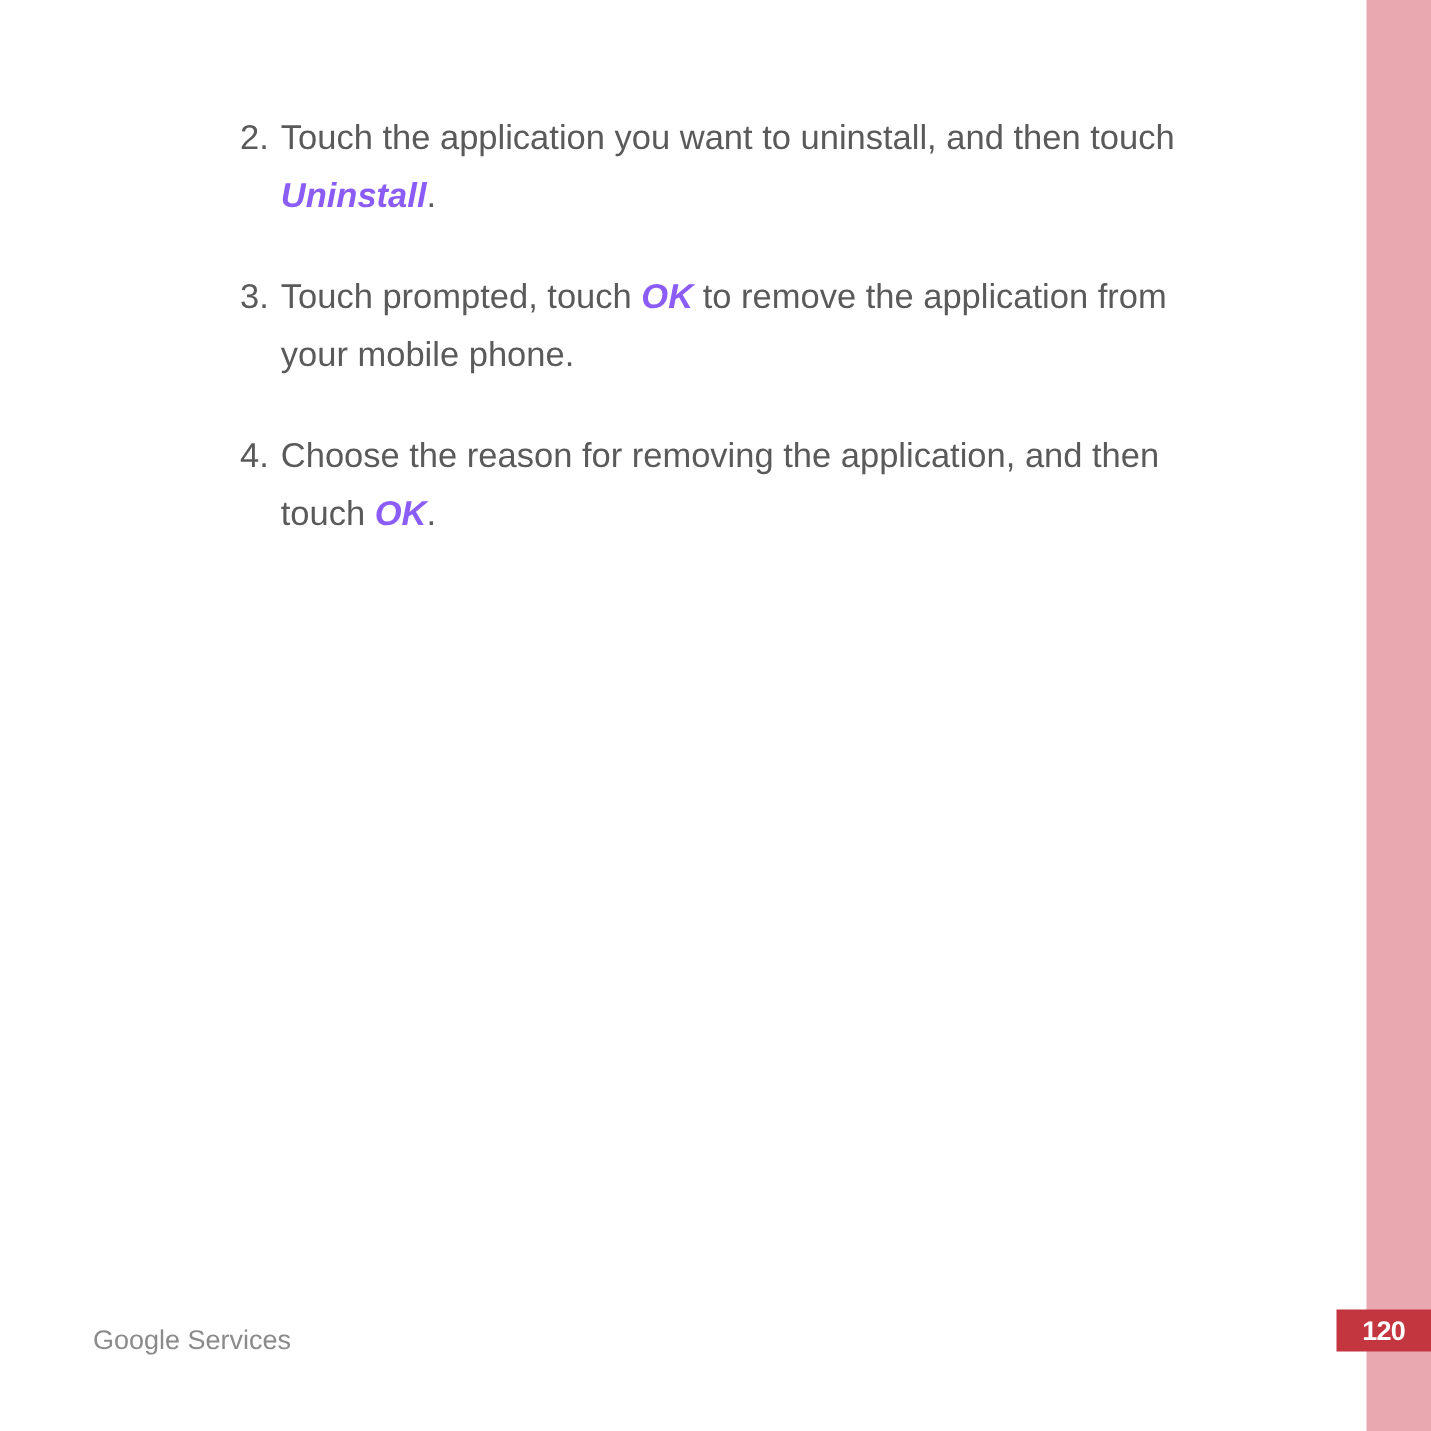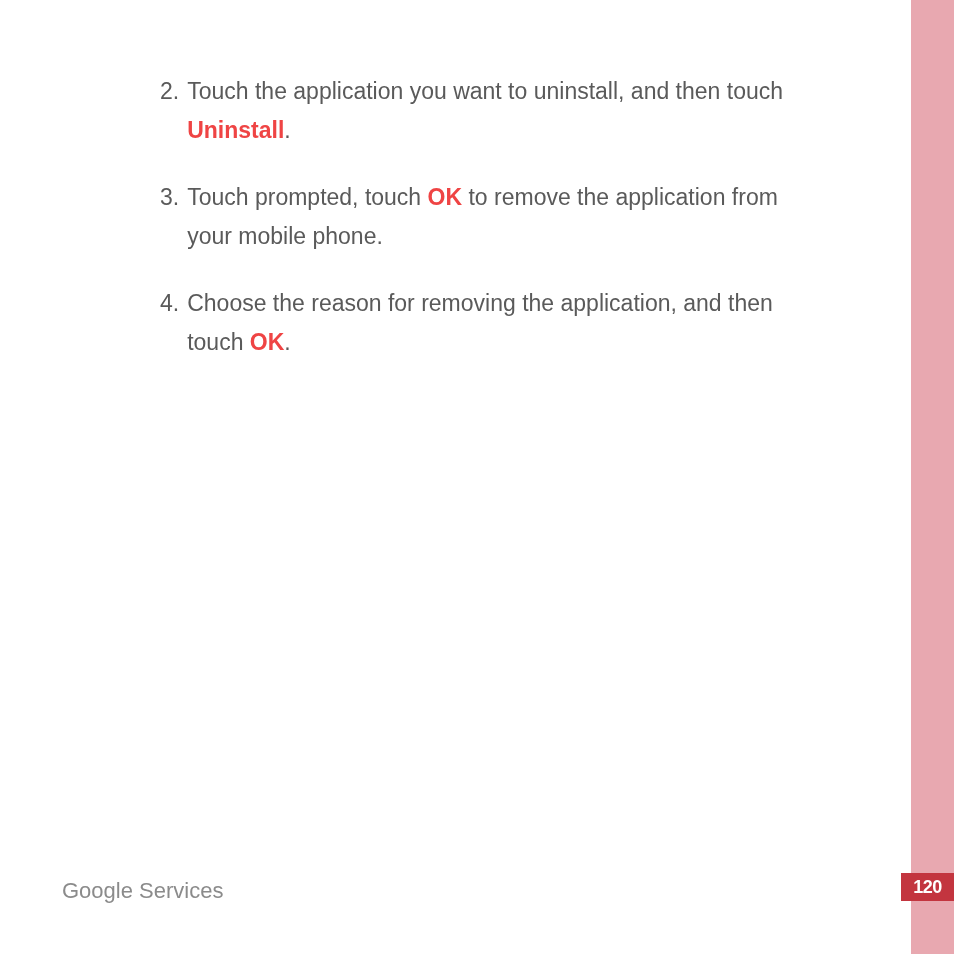--- a/index.html
+++ b/index.html
@@ -29,21 +29,21 @@
       top: 0;
       width: 43px;
       height: 100%;
       background: #e8a8b0;
     }
 
     .page-number-badge {
       position: absolute;
       right: 0;
       bottom: 53px;
-      width: 53px;
+      width: 63px;
       height: 28px;
       background: #c3353f;
       color: #ffffff;
       font-size: 18px;
       font-weight: bold;
       display: flex;
       align-items: center;
       justify-content: center;
       letter-spacing: -0.5px;
     }
@@ -66,28 +66,29 @@
       flex-shrink: 0;
       margin-right: 8px;
     }
 
     .list-text {
       flex: 1;
     }
 
     .bold {
       font-weight: bold;
-      color: #ef4444;
+      color: #8b5cf6;
+      font-style: italic;
     }
 
     .footer-text {
       position: absolute;
       left: 62px;
       bottom: 50px;
-      font-size: 22px;
+      font-size: 18px;
       color: #8b8b8b;
     }
   </style>
 </head>
 <body>
 
 <div class="page-container">
 
   <div class="side-tab"></div>
 

